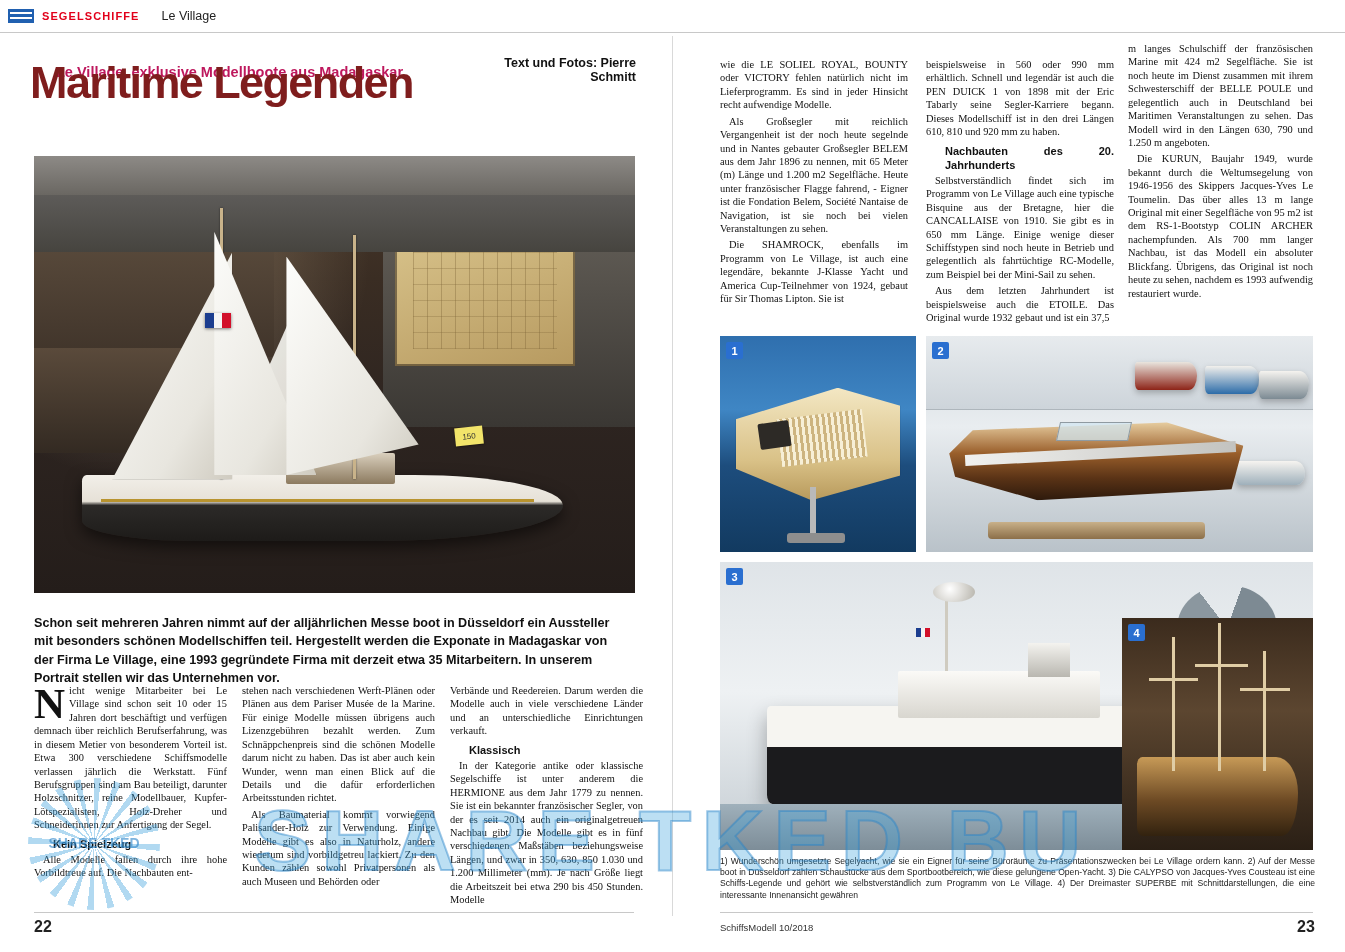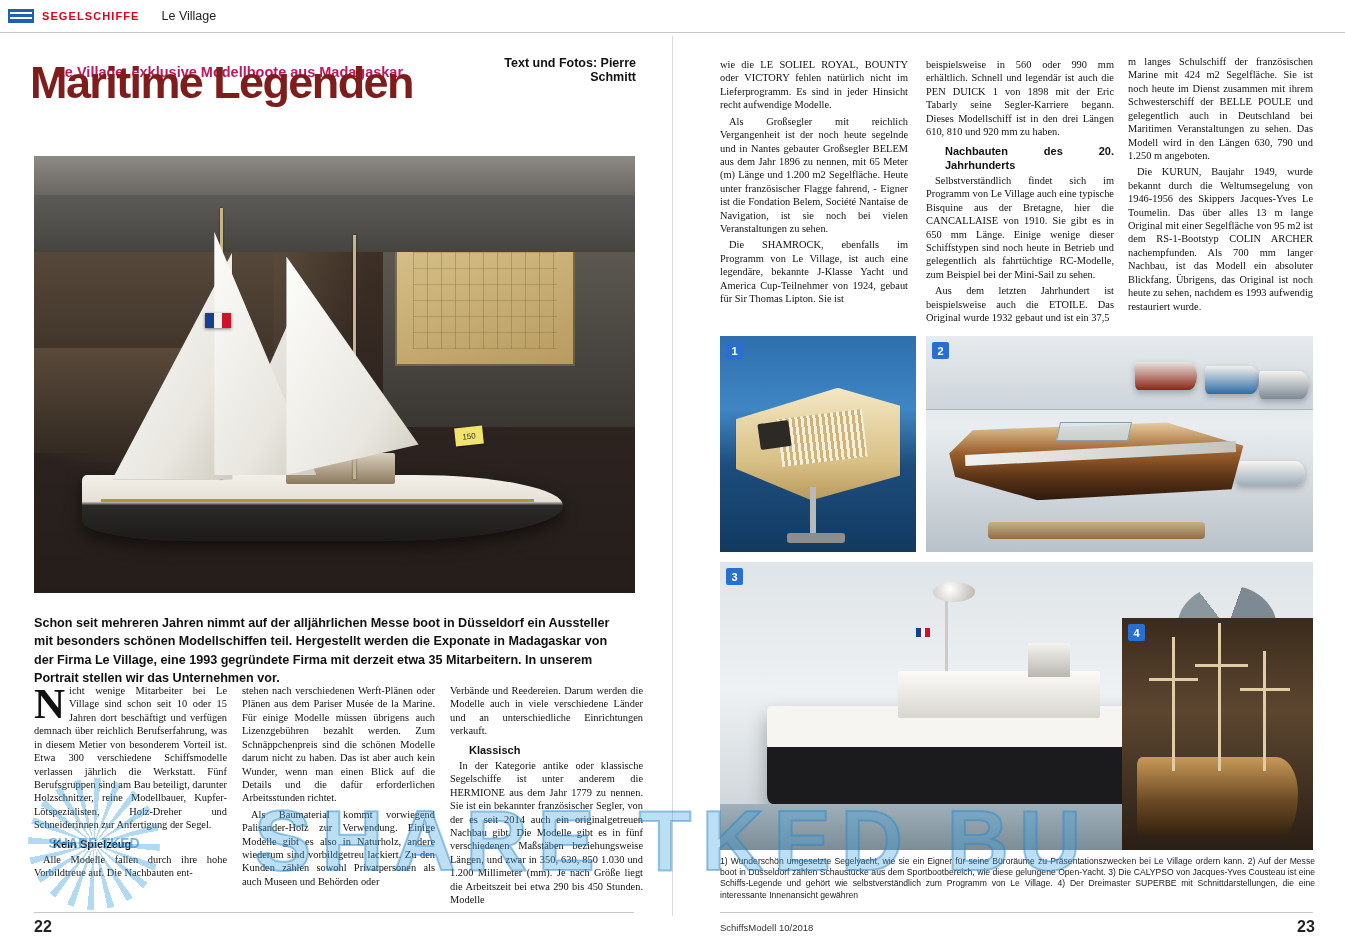--- a/index.html
+++ b/index.html
@@ -196,21 +196,21 @@
 
   
   .rcol {
     position:absolute; font-size:10.4px; line-height:1.29;
     text-align:justify; color:#111;
   }
   .rcol p { margin:0 0 3px 0; text-indent:9px; }
   .rcol p.noind { text-indent:0;margin-top:8px; }
   .rc1 { left:720px; top:50px; width:188px; }
   .rc2 { left:926px; top:50px; width:188px; }
-  .rc3 { left:1128px; top:47px; width:185px; }
+  .rc3 { left:1128px; top:34px; width:185px; }
 
   
   .ph { position:absolute; overflow:hidden; }
   .ph .num {
     position:absolute; left:6px; top:6px; width:17px; height:17px;
     background:#2a6fd0; color:#fff; border-radius:2px;
     font-family:"Liberation Sans", sans-serif; font-size:11px; font-weight:bold;
     display:flex; align-items:center; justify-content:center; z-index:5;
   }
   .p1 { left:720px; top:336px; width:196px; height:216px; }

